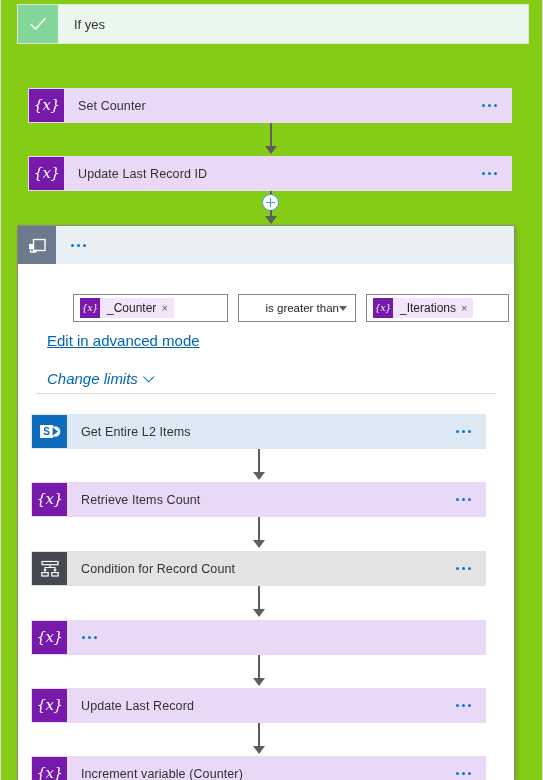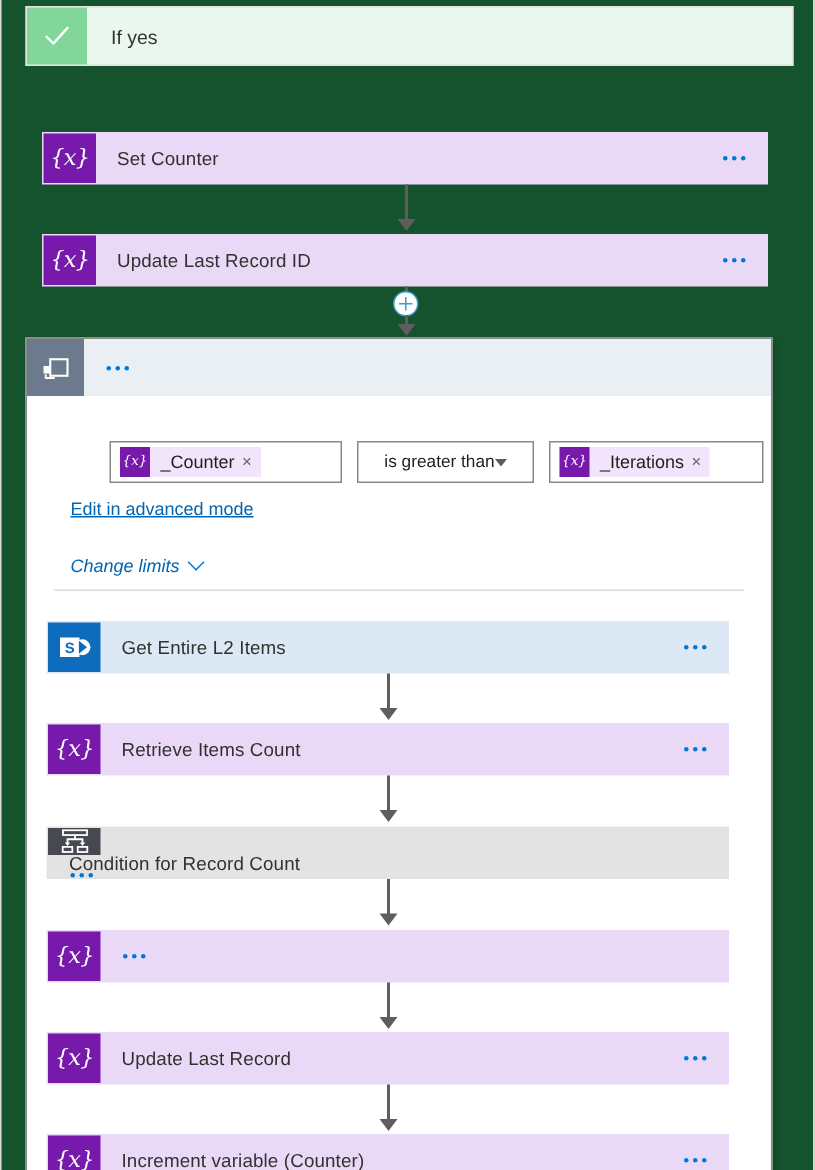--- a/index.html
+++ b/index.html
@@ -8,21 +8,21 @@
     width: 543px; height: 780px;
     background: #ffffff;
     font-family: "Liberation Sans", sans-serif;
     overflow: hidden;
   }
 
   #root {
     position: relative;
     width: 543px;
     height: 780px;
-    background: #14532d;
+    background: #84cc16;
   }
 
   
   .page-edge {
     position: absolute;
     top: 0; bottom: 0;
     right: 0;
     width: 1px;
     background: #d8d8d8;
   }
@@ -102,21 +102,21 @@
     border-radius: 50%;
   }
 
   
   .card.var          { background: #e9d9f7; }
   .card.var .card-icon { background: #7719aa; }
   
   .card.sp           { background: #dce9f5; }
   .card.sp .card-icon { background: #0f6cbd; }
   
-  .card.cond         { background: #e3e3e3; flex-direction: column; }
+  .card.cond         { background: #e3e3e3; }
   .card.cond .card-icon { background: #46494f; }
 
   .xicon {
     color: #ffffff;
     font-family: "DejaVu Serif", serif;
     font-size: 15px;
     font-style: italic;
     line-height: 1;
     letter-spacing: -.5px;
   }
@@ -192,21 +192,21 @@
     align-items: center;
   }
   .field {
     height: 28px;
     border: 1px solid #8a8886;
     background: #ffffff;
     display: flex;
     align-items: center;
   }
   .f-left   { width: 155px; padding-left: 6px; }
-  .f-mid    { width: 118px; margin-left: 10px; padding: 0 8px; justify-content: center; }
+  .f-mid    { width: 118px; margin-left: 10px; padding: 0 8px; justify-content: flex-end; }
   .f-right  { width: 143px; margin-left: 10px; padding-left: 6px; }
 
   .token {
     display: inline-flex;
     align-items: center;
     height: 20px;
     background: #f1e4fb;
   }
   .token-badge {
     width: 20px; height: 20px;
@@ -250,21 +250,21 @@
   .chev-thin {
     display: inline-block;
     width: 8px; height: 8px;
     border-right: 1.3px solid #0078d4;
     border-bottom: 1.3px solid #0078d4;
     transform: rotate(45deg) translate(-1px,-2px);
   }
 
   .link {
     position: absolute;
-    font-size: 12px;
+    font-size: 15px;
     color: #0065b3;
     white-space: nowrap;
   }
   .link-adv  { left: 29px; top: 68px; }
   .link-lim  { left: 29px; top: 106px; display: flex; align-items: center; gap: 6px; font-style: italic; }
 
   .du-divider {
     position: absolute;
     left: 18px; right: 18px;
     top: 129px;

